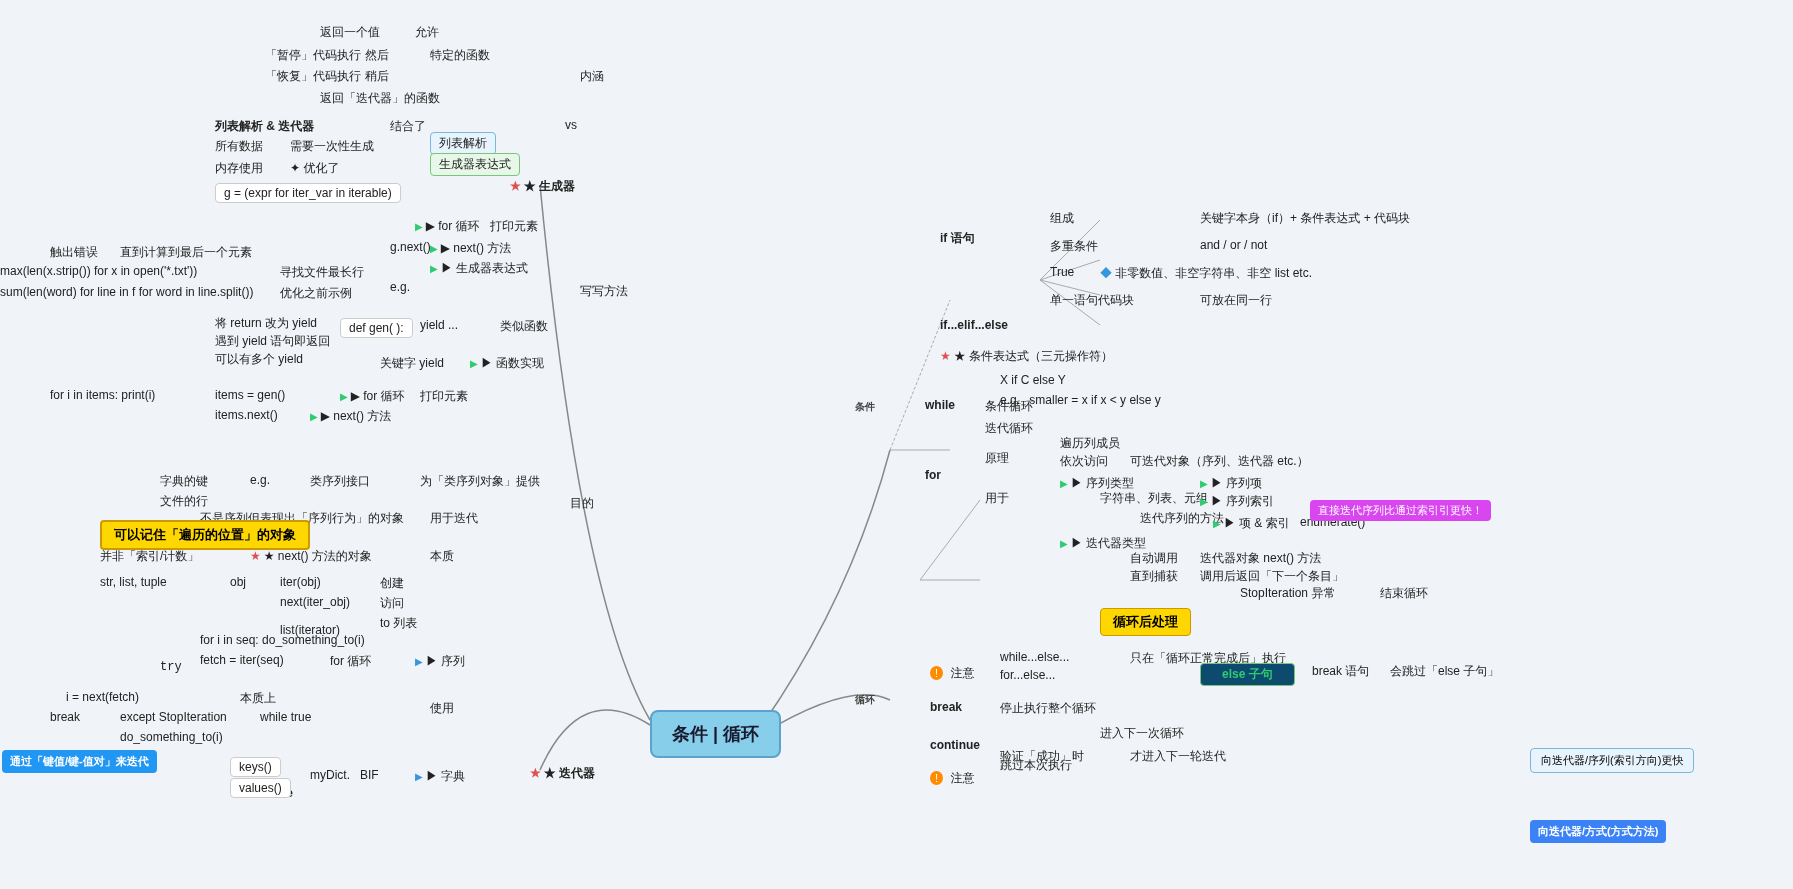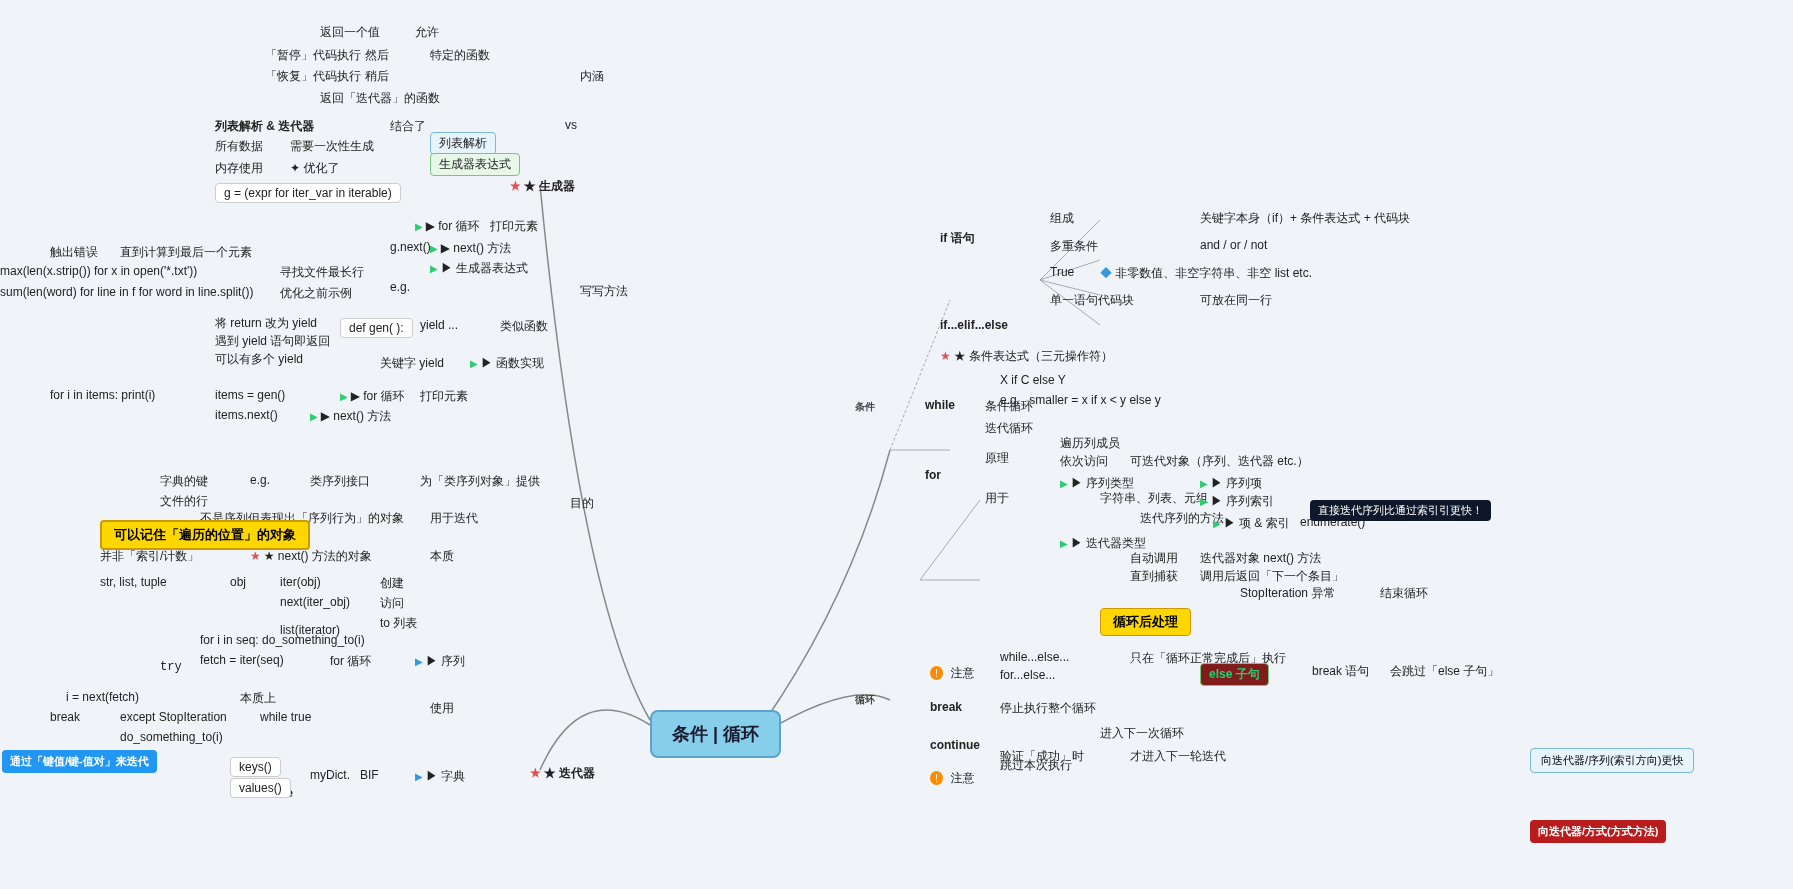--- a/index.html
+++ b/index.html
@@ -217,42 +217,42 @@
   <span>StopIteration 异常</span>
 </div>
 <div class="node" style="left:1380px; top:585px;">
   <span>结束循环</span>
 </div>
 
 <div style="position:absolute; left:1100px; top:608px; background:#ffd700; border:1px solid #cc9900; border-radius:4px; padding:4px 12px; font-weight:bold; font-size:13px;">
   <span>循环后处理</span>
 </div>
 
-<div style="position:absolute; left:1310px; top:500px; background:#0f172a; color:white; border-radius:4px; padding:3px 8px; font-size:11px;">
+<div style="position:absolute; left:1310px; top:500px; background:#d946ef; color:white; border-radius:4px; padding:3px 8px; font-size:11px;">
   <span>直接迭代序列比通过索引引更快！</span>
 </div>
 
 <div class="node section-label" style="left:855px; top:693px;">
   <span>循环</span>
 </div>
 
 <div class="node" style="left:930px; top:665px;">
   <span style="background:#ff8c00; color:white; border-radius:50%; padding:1px 5px; font-size:11px; margin-right:4px;">!</span>
   <span>注意</span>
 </div>
 <div class="node" style="left:1000px; top:650px;">
   <span>while...else...</span>
 </div>
 <div class="node" style="left:1000px; top:668px;">
   <span>for...else...</span>
 </div>
 <div class="node" style="left:1130px; top:650px;">
   <span>只在「循环正常完成后」执行</span>
 </div>
-<div style="position:absolute; left:1200px; top:663px; background:#7f1d1d; border:1px solid #7bc47b; border-radius:4px; padding:2px 8px; font-size:12px; color:#2ecc71; font-weight:bold;">
+<div style="position:absolute; left:1200px; top:663px; background:#0c4a6e; border:1px solid #7bc47b; border-radius:4px; padding:2px 21px; font-size:12px; color:#2ecc71; font-weight:bold;">
   <span>else 子句</span>
 </div>
 <div class="node" style="left:1280px; top:663px;padding-left:32px;">
   <span>break 语句</span>
 </div>
 <div class="node" style="left:1390px; top:663px;">
   <span>会跳过「else 子句」</span>
 </div>
 
 <div class="node bold" style="left:930px; top:700px;">
@@ -562,15 +562,15 @@
   <span>BIF</span>
 </div>
 <div class="node" style="left:415px; top:768px;">
   <span class="arrow-blue">▶</span><span>▶ 字典</span>
 </div>
 
 <div style="position:absolute; left:2px; top:750px; background:#2196F3; color:white; border-radius:4px; padding:4px 8px; font-size:11px; font-weight:bold;">
   <span>通过「键值/键-值对」来迭代</span>
 </div>
 
-<div style="position:absolute; left:1530px; top:820px; background:#b91c1c; color:white; border-radius:4px; padding:4px 8px; font-size:11px; font-weight:bold;">
+<div style="position:absolute; left:1530px; top:820px; background:#3b82f6; color:white; border-radius:4px; padding:4px 8px; font-size:11px; font-weight:bold;">
   <span>向迭代器/方式(方式方法)</span>
 </div>
 
 </body></html>

